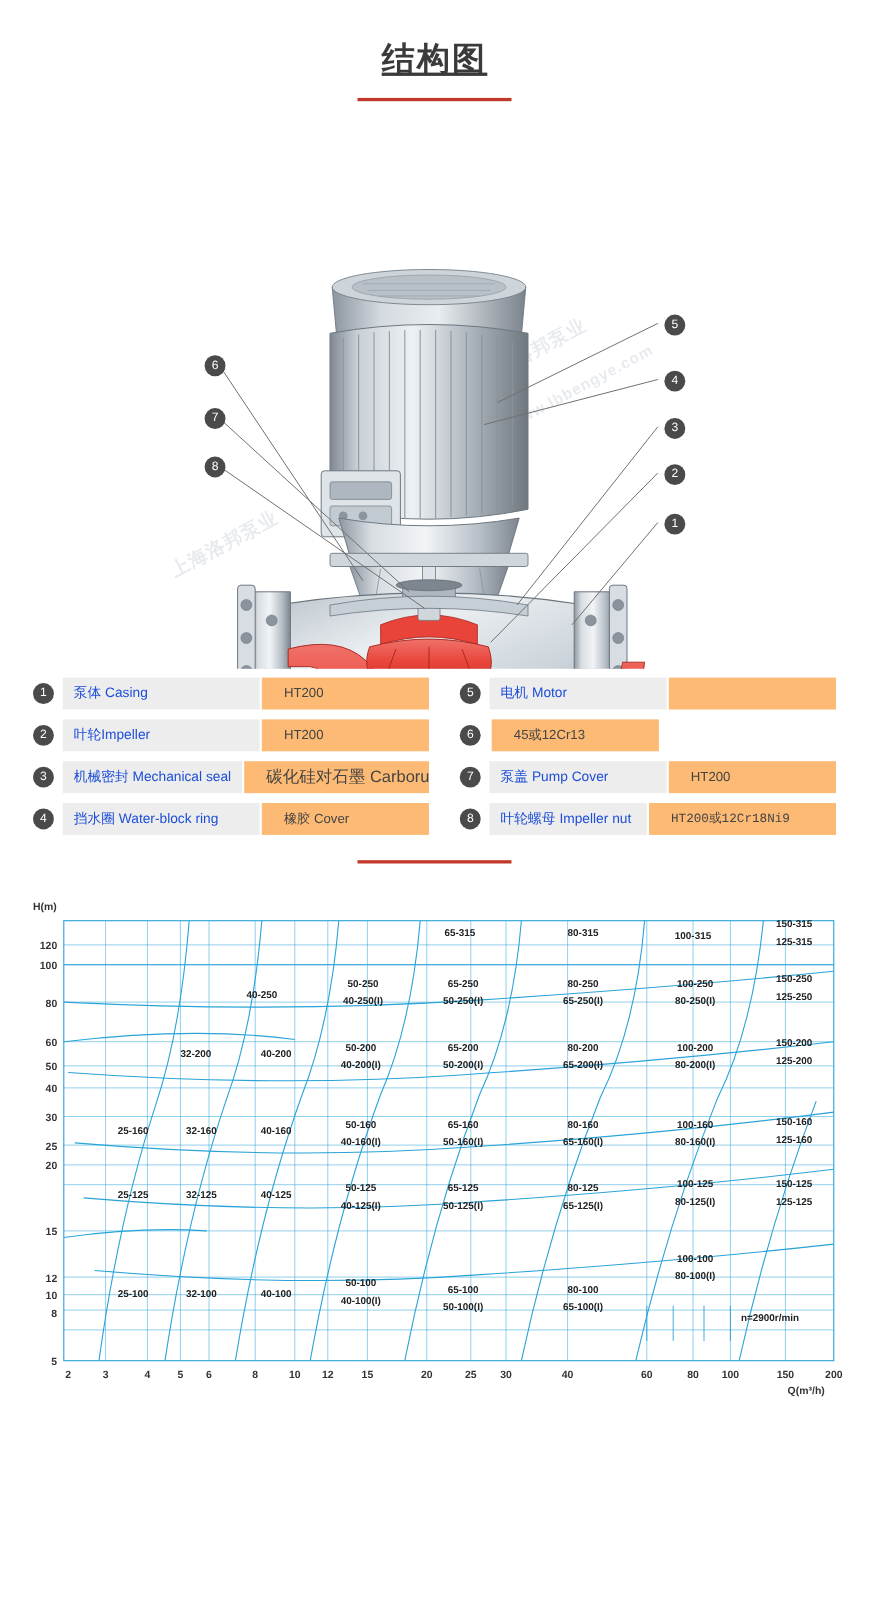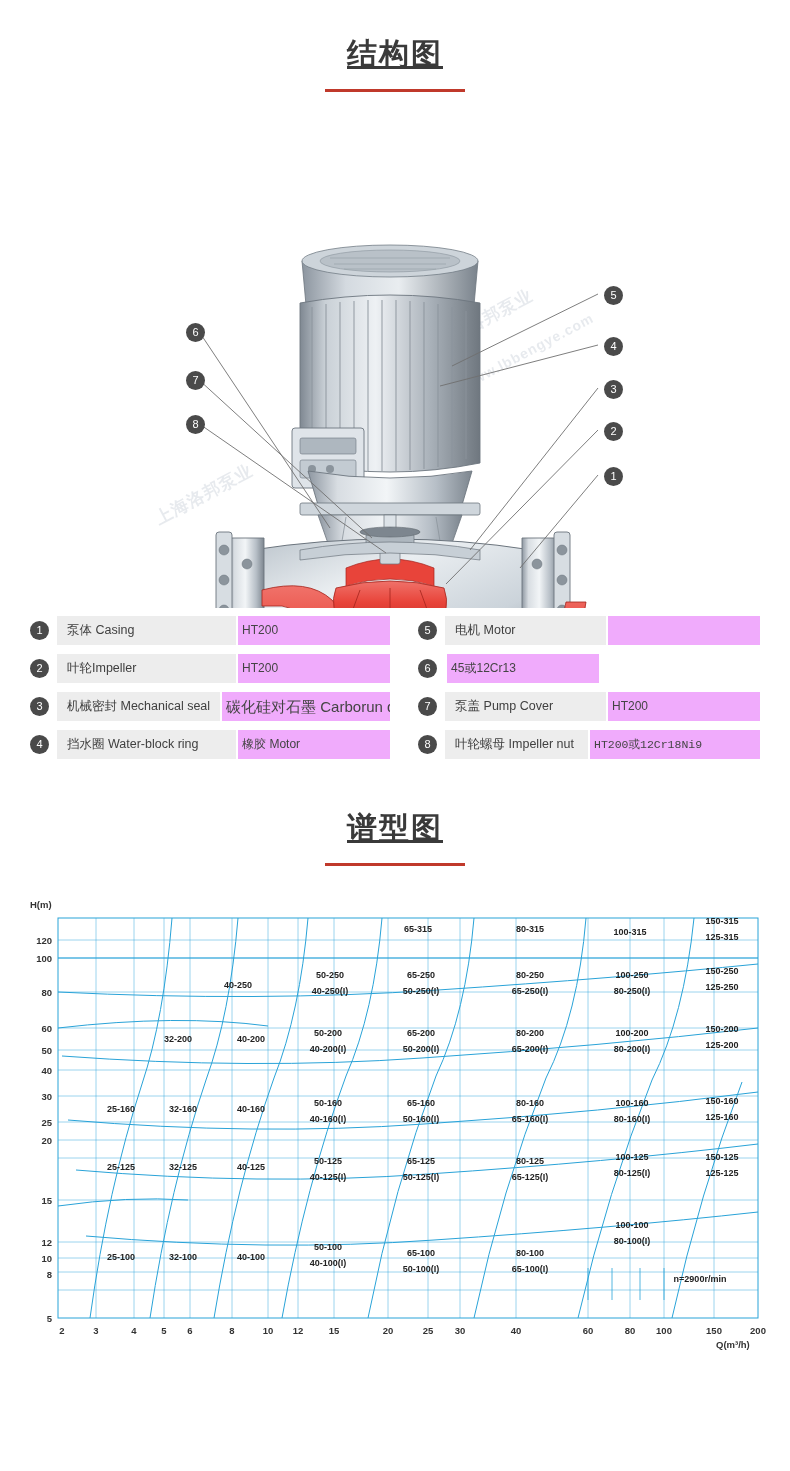--- a/index.html
+++ b/index.html
@@ -82,34 +82,34 @@
     line-height: 19px;
     text-align: center;
     margin-right: 8px;
     flex: 0 0 19px;
   }
   .part-name {
     background: #ededed;
     height: 29px;
     line-height: 29px;
     font-size: 12.5px;
-    color: #404040;
+    color: #1d4ed8;
     padding: 0 10px;
     flex: 1 1 auto;
     min-width: 0;
     white-space: nowrap;
     overflow: hidden;
   }
   .part-mat {
-    background: #f0abfc;
+    background: #fdba74;
     height: 29px;
     line-height: 29px;
     font-size: 12px;
     color: #444;
-    padding: 0 4px;
+    padding: 0 20px;
     margin-left: 2px;
     width: 152px;
     flex: 0 0 152px;
     white-space: nowrap;
     overflow: hidden;
   }
 
   
   #chart-wrap {
     position: relative;
@@ -320,21 +320,21 @@
         <div class="part-mat">HT200</div>
       </div>
       <div class="part-row">
         <div class="part-num">3</div>
         <div class="part-name">机械密封 Mechanical seal</div>
         <div class="part-mat" style="width:168px;flex:0 0 168px;font-size:15px;text-align:right;">碳化硅对石墨 Carborun dum</div>
       </div>
       <div class="part-row">
         <div class="part-num">4</div>
         <div class="part-name">挡水圈 Water-block ring</div>
-        <div class="part-mat">橡胶 Motor</div>
+        <div class="part-mat">橡胶 Cover</div>
       </div>
     </div>
     <div class="parts-col">
       <div class="part-row">
         <div class="part-num">5</div>
         <div class="part-name">电机 Motor</div>
         <div class="part-mat"></div>
       </div>
       <div class="part-row">
         <div class="part-num">6</div>
@@ -348,21 +348,20 @@
       <div class="part-row">
         <div class="part-num">8</div>
         <div class="part-name">叶轮螺母 Impeller nut</div>
         <div class="part-mat" style="width:170px;flex:0 0 170px;font-size:11.5px;font-family:Liberation Mono, monospace;">HT200或12Cr18Ni9</div>
       </div>
     </div>
   </div>
 </div>
 
 <div>
-  <div class="section-title" style="padding-top:40px;">谱型图</div>
   <div class="title-rule"></div>
 
   <div id="chart-wrap">
     <svg id="chart-svg" width="790" height="510" viewBox="0 0 790 510">
 
       <rect x="58" y="48" width="700" height="400" fill="#ffffff" stroke="#29a3d8" stroke-width="1"></rect>
 
       <g stroke="#29a3d8" stroke-width="0.55" opacity="0.85">
         <line x1="96" y1="48" x2="96" y2="448"></line>
         <line x1="134" y1="48" x2="134" y2="448"></line>

